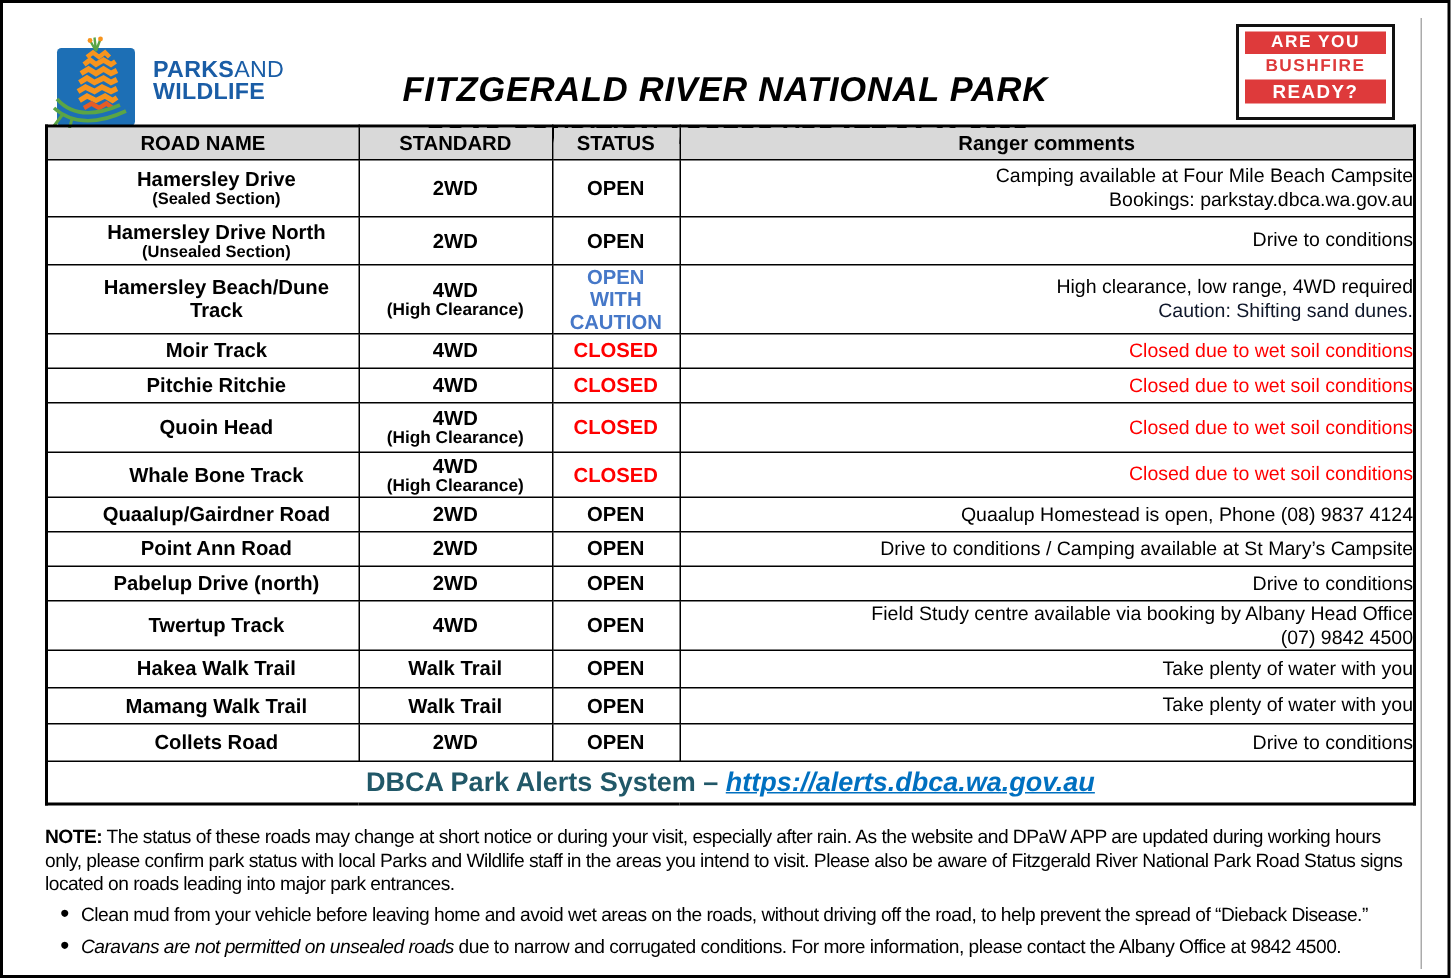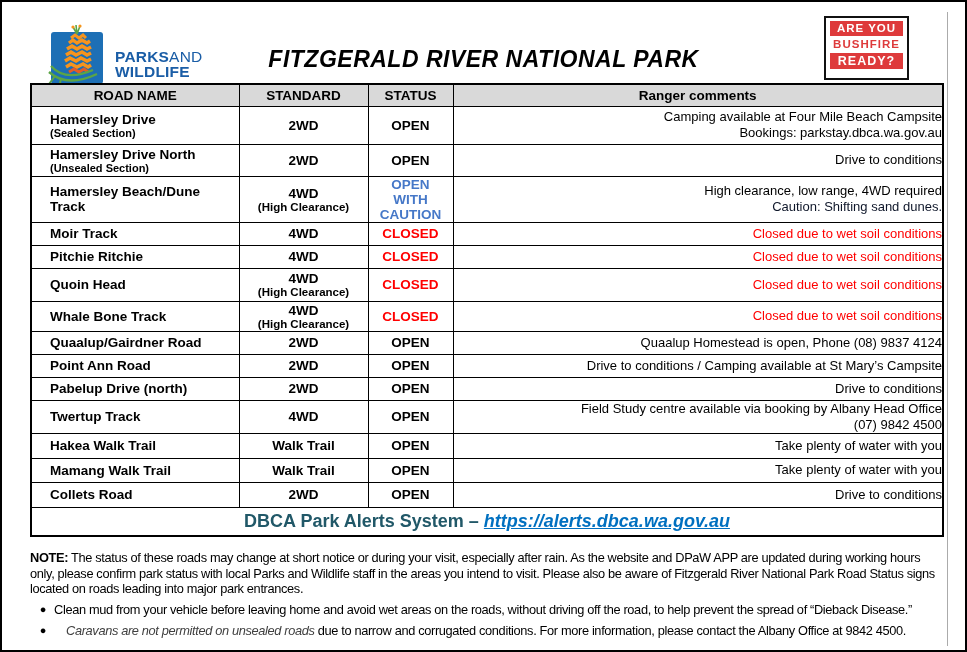--- a/index.html
+++ b/index.html
@@ -6,34 +6,34 @@
   html,body { background:#fff; }
   body {
     position:relative;
     width:967px; height:652px;
     border:2px solid #000;
     font-family:"Liberation Sans", sans-serif;
     color:#000;
     overflow:hidden;
   }
   
-  .logo { position:absolute; left:45px; top:22px; display:flex; align-items:center; }
+  .logo { position:absolute; left:32px; top:22px; display:flex; align-items:flex-start; }
   .logo svg { display:block; }
   .logo-text { margin-left:6px; padding-top:15px; color:#1A5DA6; font-size:15.5px; line-height:15px; font-weight:bold; letter-spacing:.2px; }
   .logo-text .lt-light { font-weight:normal; }
   .page-title {
     position:absolute; left:150px; right:150px; top:44px;
     text-align:center; font-size:23px; font-weight:bold; font-style:italic; letter-spacing:.5px;
   }
   .page-subtitle {
     position:absolute; left:150px; right:150px; top:78px;
     text-align:center; font-size:17.5px; font-weight:bold; font-style:italic;
   }
   .badge {
-    position:absolute; left:822px; top:14px; width:85px; height:64px;
+    position:absolute; left:822px; top:14px; width:106px; height:64px;
     border:2px solid #111; background:#fff; padding:3px 4px 17px;
     display:flex; flex-direction:column; gap:2px;
   }
   .badge .band { text-align:center; font-weight:bold; letter-spacing:1px; }
   .badge .b-red  { background:#DE3A3B; color:#fff; font-size:11.5px; line-height:15px; height:15px; }
   .badge .b-white{ background:#fff; color:#DE3A3B; font-size:11.5px; line-height:13px; height:13px; }
   .badge .b-red2 { background:#DE3A3B; color:#fff; font-size:12.5px; line-height:16px; height:16px; }
   .badge .fineprint { height:3px; margin:1px 7px 0;
     background:repeating-linear-gradient(90deg,#DE3A3B 0 4px, transparent 4px 6px); }
   .edge-line { position:absolute; left:945px; top:10px; bottom:4px; width:1px; background:#ABABAB; }
@@ -42,21 +42,21 @@
   table.roads {
     position:absolute; left:28px; top:81px; width:912px;
     border-collapse:collapse; table-layout:fixed;
   }
   .roads td, .roads th { border:1px solid #000; overflow:hidden; }
   .roads { border:2px solid #000; }
   .roads thead th {
     background:#D9D9D9; height:22px; font-size:13.5px; font-weight:bold; text-align:center;
   }
   .roads td { vertical-align:middle; }
-  .c-name { padding-left:18px; text-align:left; }
+  .c-name { padding-left:18px; text-align:center; }
   .rn { display:block; font-weight:bold; font-size:13.5px; line-height:15px; }
   .rs { display:block; font-weight:bold; font-size:11px; line-height:12px; }
   .c-std { text-align:center; }
   .sd { display:block; font-weight:bold; font-size:13.5px; line-height:15px; }
   .ss { display:block; font-weight:bold; font-size:11.5px; line-height:12px; }
   .c-status { text-align:center; font-weight:bold; font-size:13.5px; line-height:15px; padding:0 4px; }
   .st-open    { color:#000; }
   .st-caution { color:#4678C8; }
   .st-closed  { color:#FF0000; }
   .c-com { text-align:right; }
@@ -70,21 +70,21 @@
   
   .notes {
     position:absolute; left:28px; top:548px; width:917px;
     font-size:12.8px; line-height:15.5px; letter-spacing:-0.35px;
   }
   .notes .nb { font-weight:bold; }
   .bullets { position:absolute; left:30px; top:600px; width:915px;
     font-size:12.8px; line-height:15px; letter-spacing:-0.35px; }
   .bullet-row { display:flex; margin-bottom:6px; }
   .bullet-dot { width:22px; text-align:center; flex:0 0 22px; font-size:11px; }
-  .b2-red { color:#404040; font-style:italic;margin-left:12px; }
+  .b2-red { color:#000000; font-style:italic; }
 </style>
 </head>
 <body>
 
 <div class="logo">
   <span>
     <svg width="62" height="64" viewBox="0 0 62 64" style="overflow:visible">
       <rect x="4" y="8" width="52" height="52" rx="3" fill="#1D6FB5"></rect>
       <path d="M30 10 l-4 -7 M30 10 l3 -8 M30 10 l-1 -9" stroke="#5BA545" stroke-width="1.6" fill="none"></path>
       <circle cx="26" cy="3" r="1.6" fill="#F7941D"></circle>

